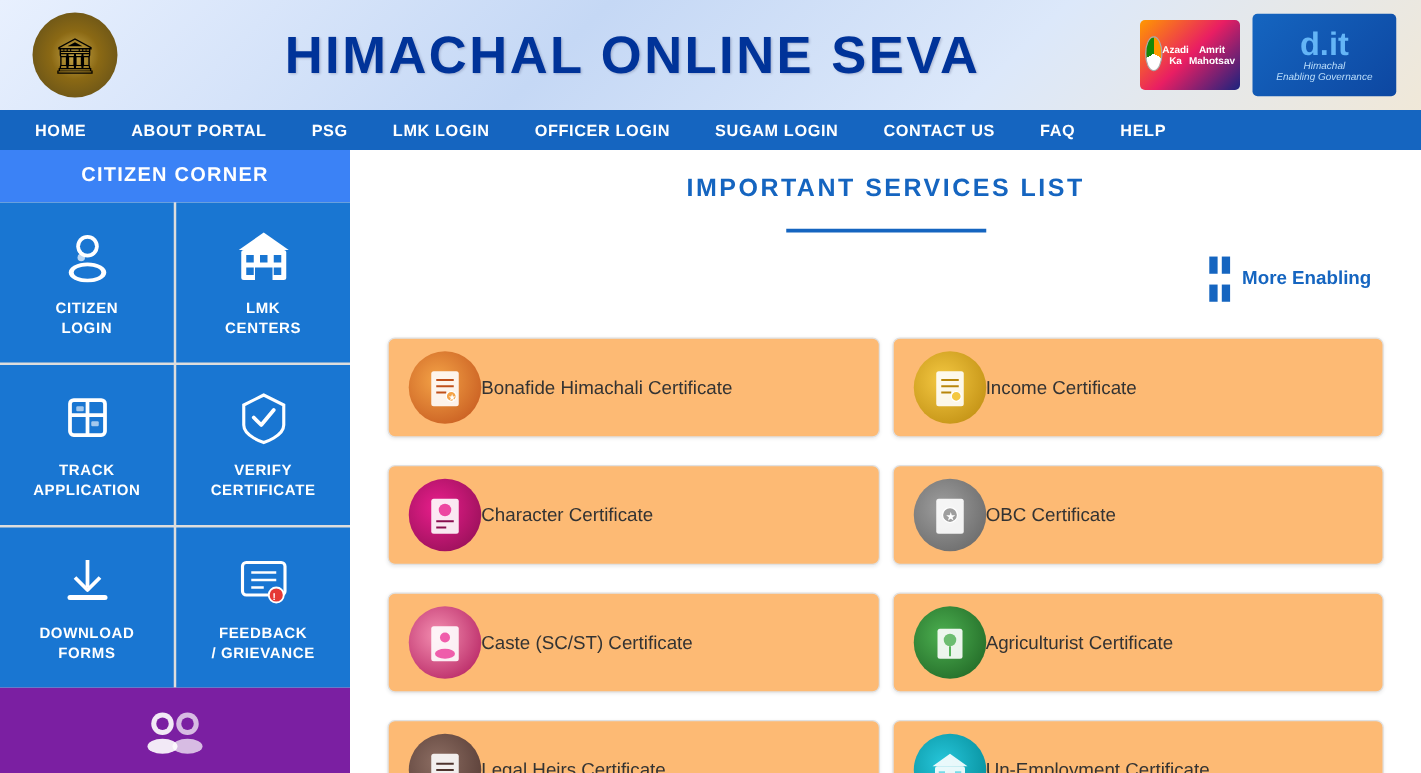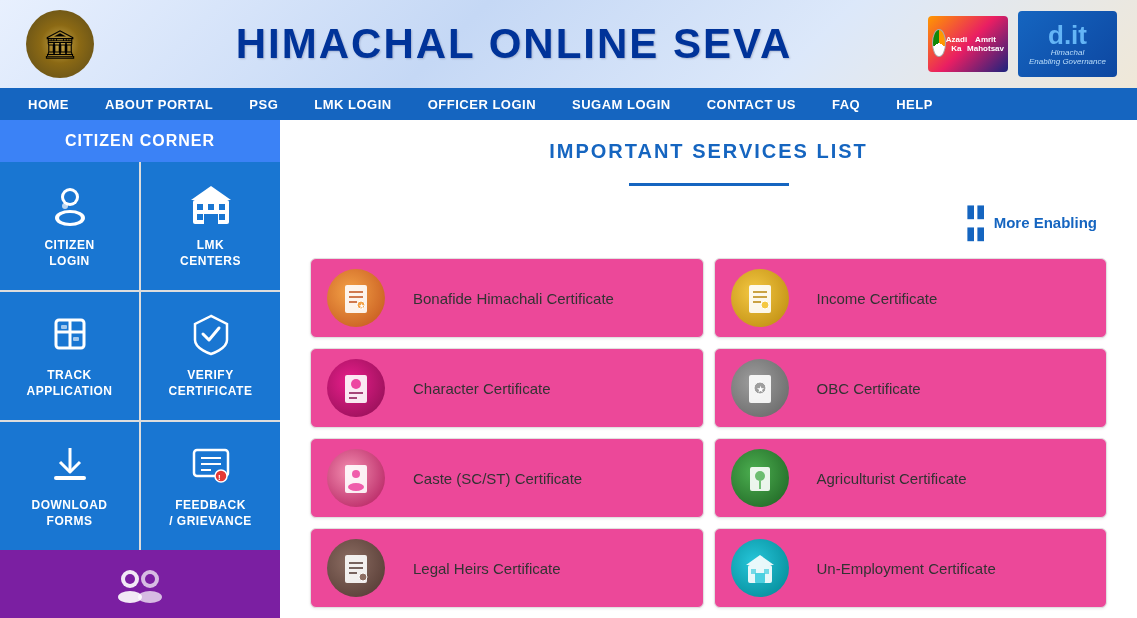--- a/index.html
+++ b/index.html
@@ -64,21 +64,21 @@
     }
     .azadi-badge .flag-circle {
       width: 28px;
       height: 28px;
       border-radius: 50%;
       background: conic-gradient(#ff9800 0deg 120deg, #ffffff 120deg 240deg, #138808 240deg 360deg);
       margin-bottom: 3px;
       border: 1px solid #aaa;
     }
     .dit-badge {
-      width: 99px;
+      width: 115px;
       height: 66px;
       background: linear-gradient(135deg, #1565c0, #0d47a1);
       border-radius: 4px;
       display: flex;
       flex-direction: column;
       align-items: center;
       justify-content: center;
       color: white;
       font-size: 9px;
       padding: 8px;
@@ -225,30 +225,31 @@
       text-decoration: none;
     }
 
     
     .services-grid {
       display: grid;
       grid-template-columns: 1fr 1fr;
       gap: 10px;
     }
     .service-card {
-      background: #ec4899;
+      background: #fdba74;
       border: 1px solid #e0e0e0;
       border-radius: 6px;
       display: flex;
       align-items: center;
-      gap: 28px;
+      gap: 0;
       padding: 10px 16px;
       cursor: pointer;
       box-shadow: 0 1px 3px rgba(0,0,0,0.08);
       min-height: 72px;
+      margin-top: 12px;
     }
     .service-icon-circle {
       width: 58px;
       height: 58px;
       min-width: 58px;
       border-radius: 50%;
       display: flex;
       align-items: center;
       justify-content: center;
       font-size: 26px;

